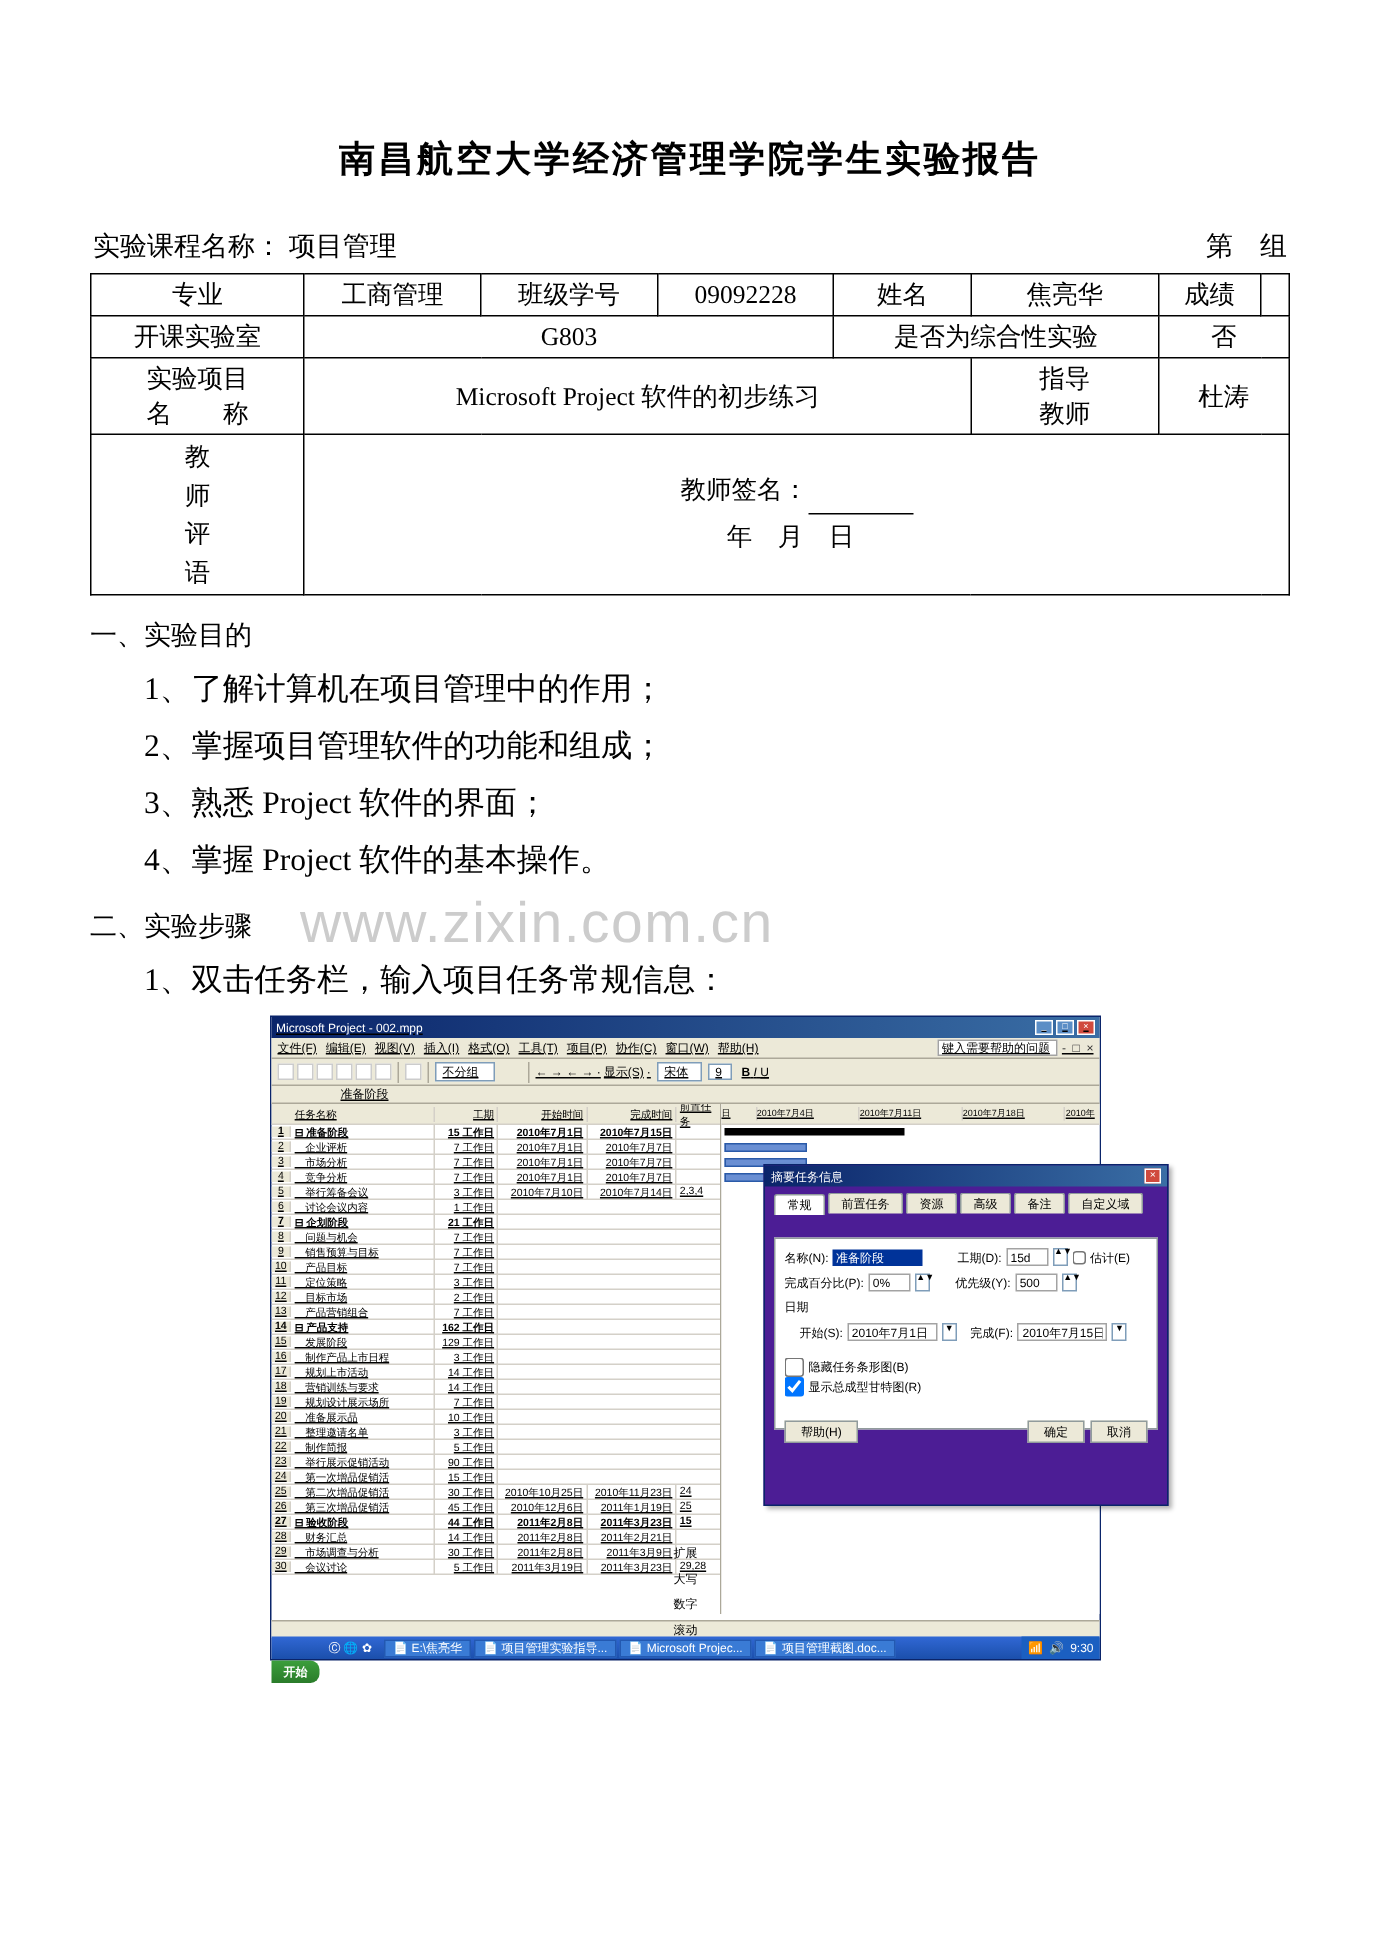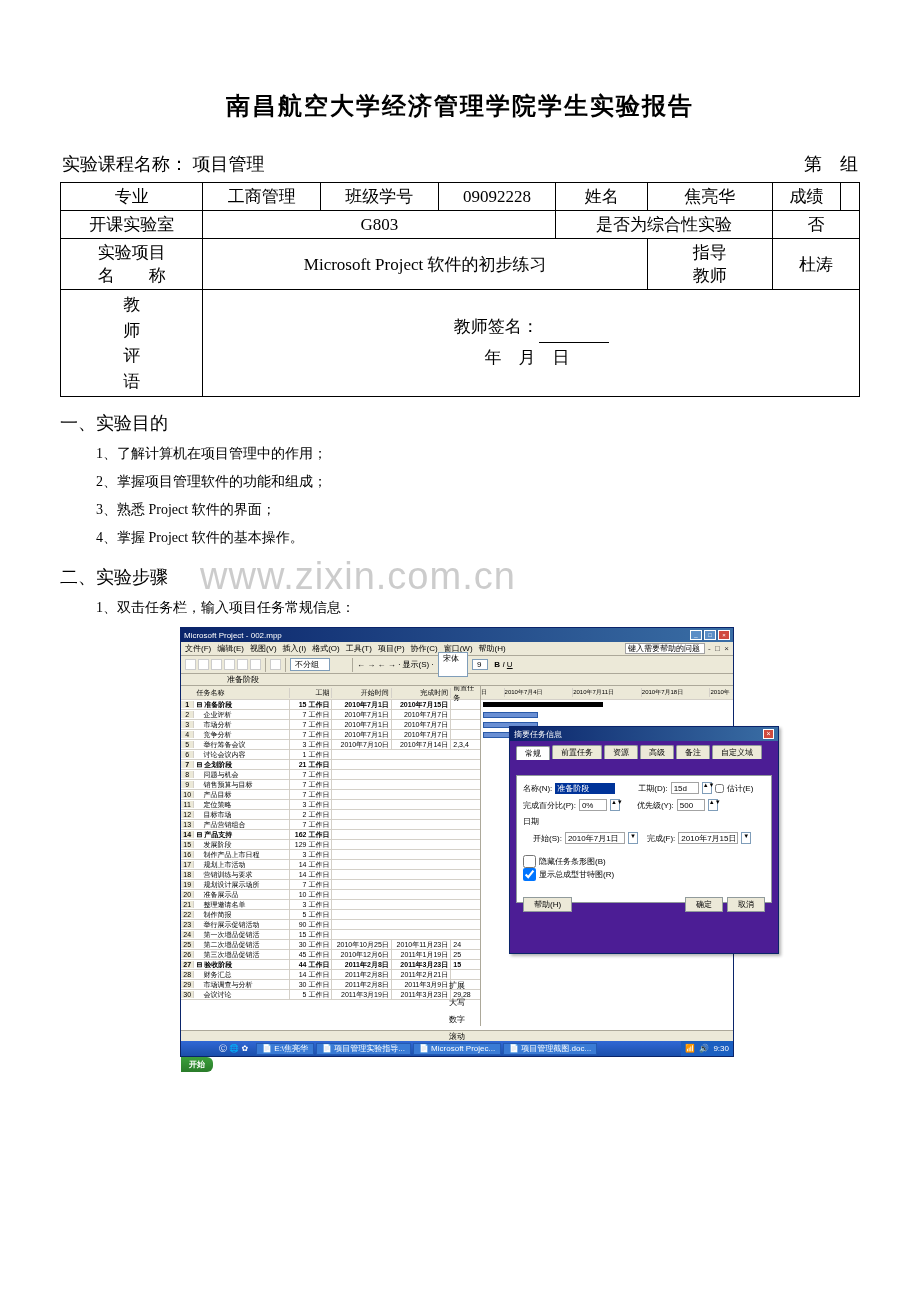--- a/index.html
+++ b/index.html
@@ -11,24 +11,24 @@
       padding: 90px 60px;
       color: #000;
       font-size: 16px;
     }
     .title { text-align: center; font-size: 24px; font-weight: bold; margin-bottom: 30px; letter-spacing: 2px; }
     .course-row { display: flex; justify-content: space-between; font-size: 18px; margin-bottom: 6px; padding: 0 2px; }
     .report-table { width: 100%; border-collapse: collapse; font-size: 17px; margin-bottom: 14px; }
     .report-table td { border: 1px solid #000; padding: 2px 6px; text-align: center; vertical-align: middle; }
     .evaluation-cell { text-align: right; padding: 30px 60px 4px 4px; line-height: 1.8; position: relative; height: 80px; }
     .section-title { font-size: 18px; margin: 10px 0 10px 0; }
-    .content-item { font-size: 14px; margin: 0 0 10px 36px; }
+    .content-item { font-size: 21px; margin: 0 0 10px 36px; }
     .last-item { margin-bottom: 18px; }
     .watermark { position: absolute; font-size: 38px; color: #ccc; font-family: Arial, sans-serif; letter-spacing: 1px; pointer-events: none; left: 140px; }
-    .screenshot-container { width: 554px; height: 445px; margin: 8px auto 0 120px; position: relative; user-select: none; }
+    .screenshot-container { width: 554px; height: 445px; margin: 8px auto 0 120px; position: relative; user-select: none; text-decoration: underline; }
     .ms-window { position: relative; width: 100%; height: 430px; background: #fff; border: 1px solid #0a246a; font-family: Tahoma, Arial, sans-serif; font-size: 8px; }
     .titlebar { background: linear-gradient(to right, #0a246a, #3a6ea5); color: #fff; height: 14px; display: flex; align-items: center; padding: 0 3px; font-size: 8px; justify-content: space-between; }
     .titlebar .win-btns { display: flex; gap: 2px; }
     .win-btn { width: 12px; height: 10px; background: #5b8ec6; border: 1px solid #fff; font-size: 6px; text-align: center; line-height: 8px; color: #fff; }
     .win-btn.close { background: #d04a3e; }
     .menubar { background: #ece9d8; height: 14px; display: flex; align-items: center; padding: 0 4px; gap: 8px; font-size: 8px; border-bottom: 1px solid #aca899; justify-content: space-between; }
     .menubar .left-menu { display: flex; gap: 6px; }
     .toolbar { background: #ece9d8; height: 18px; border-bottom: 1px solid #aca899; display: flex; align-items: center; padding: 0 4px; gap: 2px; font-size: 8px; }
     .toolbar .tb-icon { width: 11px; height: 11px; border: 1px solid #ccc; background: #fff; }
     .toolbar .tb-sep { width: 1px; height: 14px; background: #aca899; margin: 0 2px; }
@@ -161,21 +161,21 @@
       <div class="tb-icon"></div>
       <div class="tb-icon"></div>
       <div class="tb-sep"></div>
       <div class="tb-icon"></div>
       <div class="tb-sep"></div>
       <span style="border:1px solid #7f9db9;padding:0 10px 0 4px;background:#fff;">不分组</span>
       <div class="tb-sep" style="margin-left:20px;"></div>
       <span>← →  ←  →  · </span>
       <span>显示(S)</span>
       <span>· </span>
-      <span style="border:1px solid #7f9db9;padding:0 8px 12px 4px;background:#fff;margin-left:2px;">宋体</span>
+      <span style="border:1px solid #7f9db9;padding:0 8px 0 4px;background:#fff;margin-left:2px;">宋体</span>
       <span style="border:1px solid #7f9db9;padding:0 6px 0 4px;background:#fff;margin-left:2px;">9</span>
       <span style="margin-left:4px;"><b>B</b> <i>I</i> <u>U</u></span>
     </div>
     <div class="toolbar" style="height:12px;">
       <span style="width:40px;"></span>
       <span>准备阶段</span>
     </div>
 
     <div class="table-area">
       <div class="left-pane">

